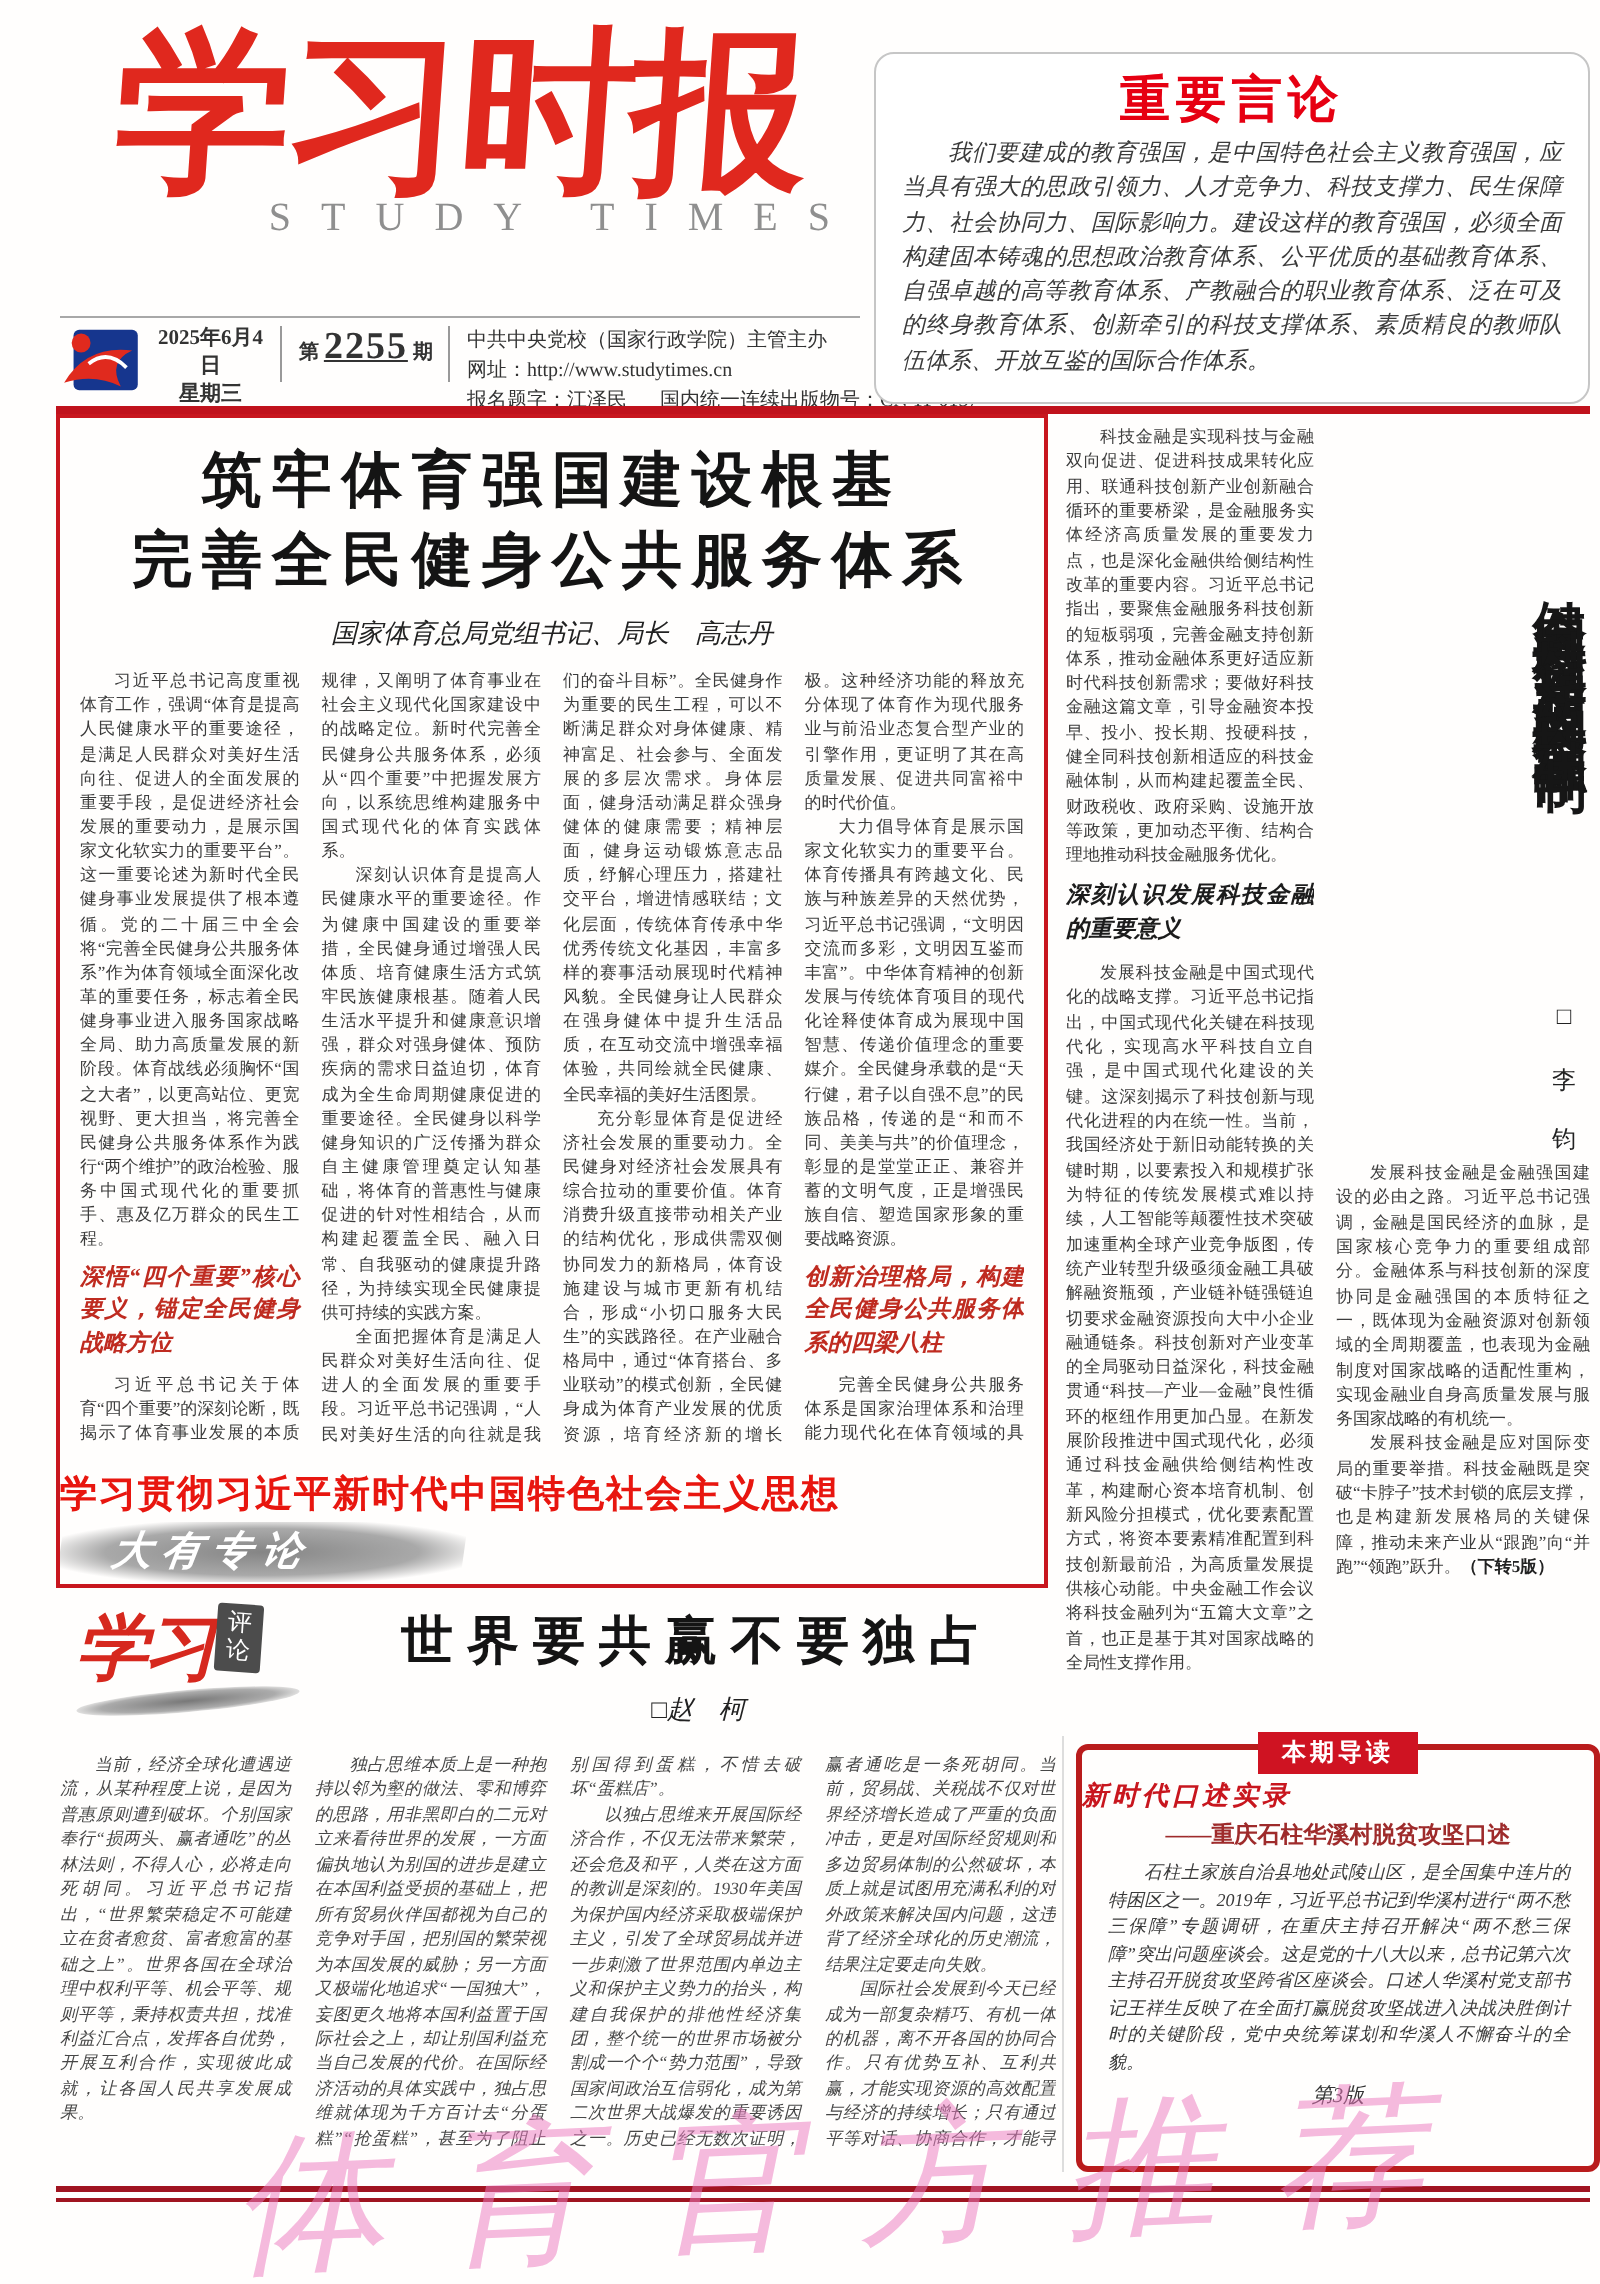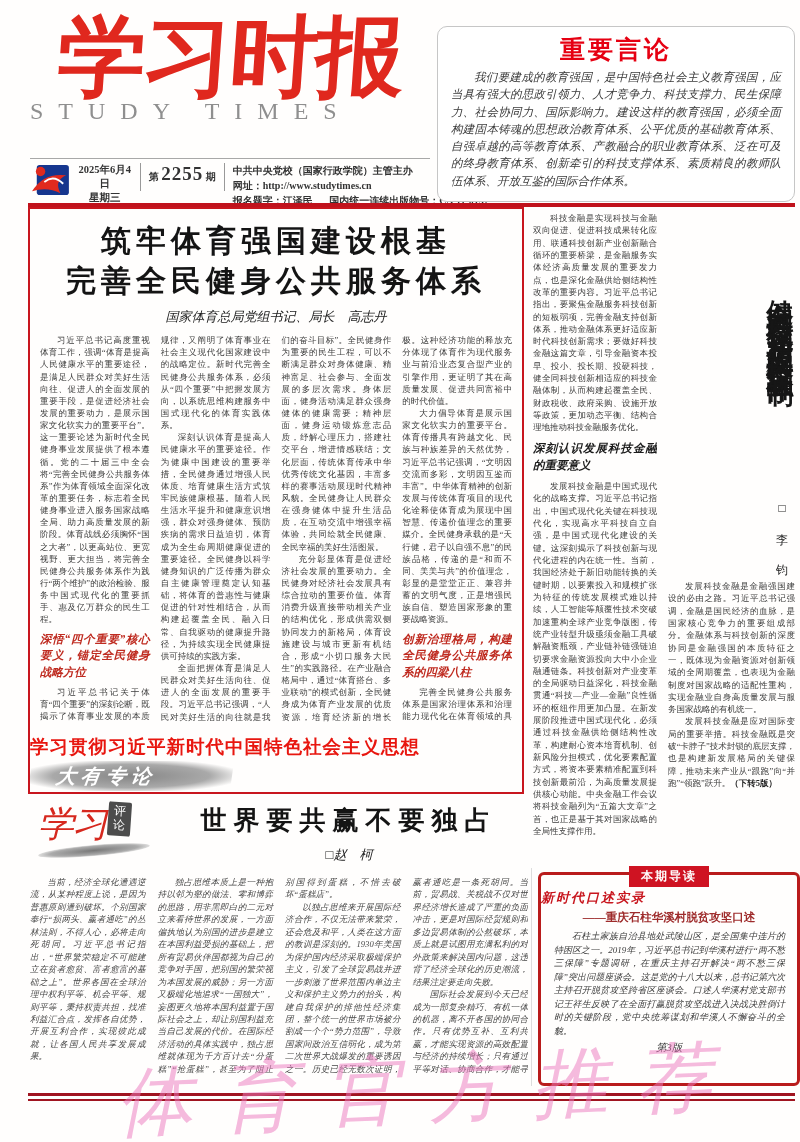--- a/index.html
+++ b/index.html
@@ -4,29 +4,29 @@
 <style>
   html,body{margin:0;padding:0;background:#fff;}
   .page{position:relative;width:800px;height:1142px;background:#fffefd;overflow:hidden;
         font-family:"Liberation Serif","DejaVu Serif",serif;color:#222;}
   .kai{font-family:"Liberation Serif","DejaVu Serif",serif;font-style:italic;}
 
   
   .masthead{position:absolute;left:30px;top:12px;width:400px;height:148px;}
   .mast-title{font-size:88px;line-height:1.05;font-weight:bold;color:#e0281e;text-align:center;
               letter-spacing:-2px;transform:skewX(-4deg);white-space:nowrap;}
-  .mast-sub{margin-top:-6px;text-align:left;font-size:24px;color:#8f8f8f;letter-spacing:15px;}
+  .mast-sub{margin-top:-6px;text-align:right;font-size:20px;color:#8f8f8f;letter-spacing:15px;}
   .mast-rule{position:absolute;left:30px;top:158px;width:400px;height:1px;background:#a8a8a8;}
   .infobar{position:absolute;left:30px;top:163px;width:500px;height:38px;display:flex;}
   .info-logo{width:40px;height:34px;flex:0 0 auto;margin-right:8px;}
   .info-sep{width:1px;height:28px;background:#999;margin:0 8px;flex:0 0 auto;}
   .info-date{font-size:10.5px;line-height:1.35;text-align:center;color:#333;font-weight:600;}
   .info-issue{font-size:10px;color:#333;white-space:nowrap;font-weight:600;}
-  .info-issue b{font-size:19px;font-weight:700;letter-spacing:1px;}
-  .info-org{font-size:10px;line-height:1.5;color:#333;font-weight:700;}
+  .info-issue b{font-size:19px;font-weight:700;letter-spacing:1px;text-decoration:underline;}
+  .info-org{font-size:10px;line-height:1.5;color:#333;font-weight:400;}
   .info-org span{margin-right:14px;white-space:nowrap;}
 
   
   .remarks{position:absolute;left:437px;top:26px;width:356px;height:174px;border:1.5px solid #c6c6c6;
            border-radius:10px;background:#fff;overflow:hidden;}
   .remarks h2{margin:6px 0 3px 0;text-align:center;font-size:25px;color:#e60012;letter-spacing:3px;
               font-weight:800;font-family:"Liberation Sans","DejaVu Sans",sans-serif;}
   .remarks .body{padding:0 13px;font-size:11.5px;line-height:1.5;text-align:justify;color:#3a3a3a;
                  text-indent:2em;}
 
@@ -63,21 +63,21 @@
   .v-title{height:362px;writing-mode:vertical-rl;display:flex;justify-content:flex-start;}
   .v-main{font-size:27px;font-weight:900;color:#161616;letter-spacing:5px;line-height:1.15;}
   .v-part1{padding-top:66px;}
   .v-author{font-size:12px;letter-spacing:9px;padding-top:138px;color:#222;line-height:2.2;}
   .r-colB{margin-top:6px;height:278px;overflow:hidden;font-size:8.5px;line-height:1.45;
           text-align:justify;color:#3c3c3c;}
 
   
   .comm{position:absolute;left:30px;top:797px;width:498px;height:292px;}
   .comm-logo{position:absolute;left:8px;top:3px;width:120px;height:72px;}
-  .comm-logo .xy{font-size:36px;font-weight:400;font-style:italic;color:#d6281e;letter-spacing:-2px;}
+  .comm-logo .xy{font-size:36px;font-weight:700;font-style:italic;color:#d6281e;letter-spacing:-2px;}
   .comm-logo .pl{display:inline-block;vertical-align:top;margin-left:2px;margin-top:2px;width:17px;
                  background:#4c4c4c;color:#fff;font-size:12px;line-height:1.15;padding:3px 3px;
                  border-radius:2px;transform:rotate(4deg);text-align:center;}
   .comm-swash{margin-top:-4px;width:112px;height:11px;border-radius:50%;transform:rotate(-5deg);
               background:radial-gradient(ellipse at center,#787878 0%,#ababab 55%,rgba(200,200,200,0) 80%);}
   .comm-hl{margin-left:140px;text-align:center;font-size:26px;font-weight:900;letter-spacing:7px;
            color:#141414;padding-top:6px;}
   .comm-author{margin-left:140px;text-align:center;font-size:13px;margin-top:8px;color:#222;}
   .comm-body{margin-top:12px;height:206px;column-count:4;column-gap:12px;overflow:hidden;
              font-size:8.6px;line-height:1.45;text-align:justify;color:#474747;font-style:italic;}

